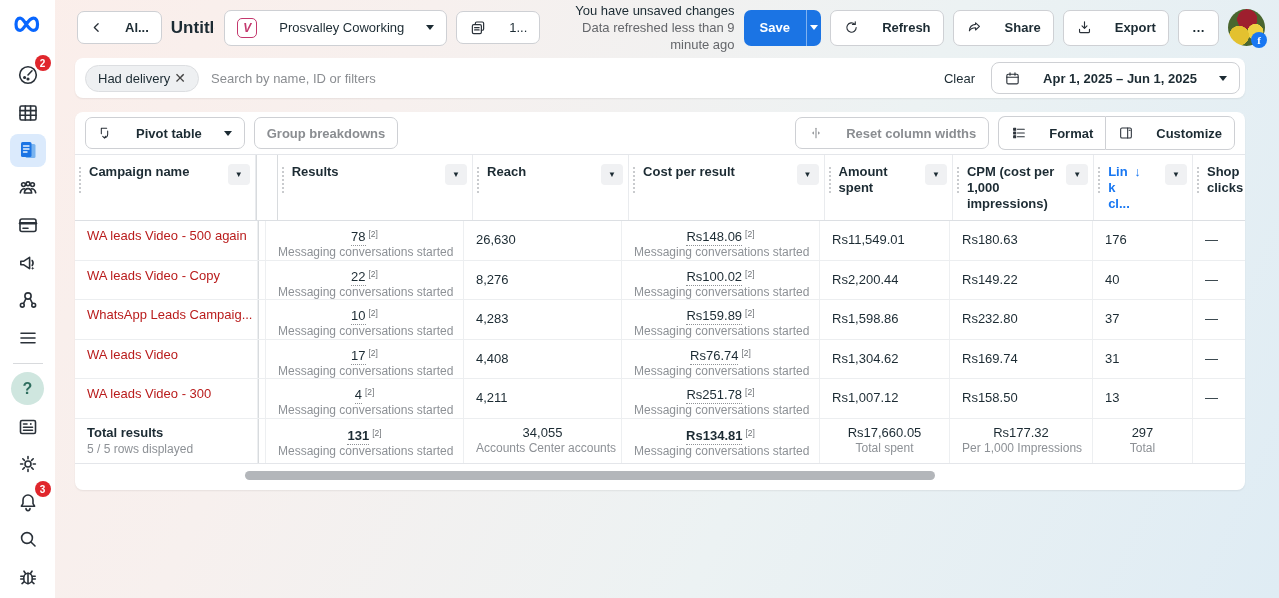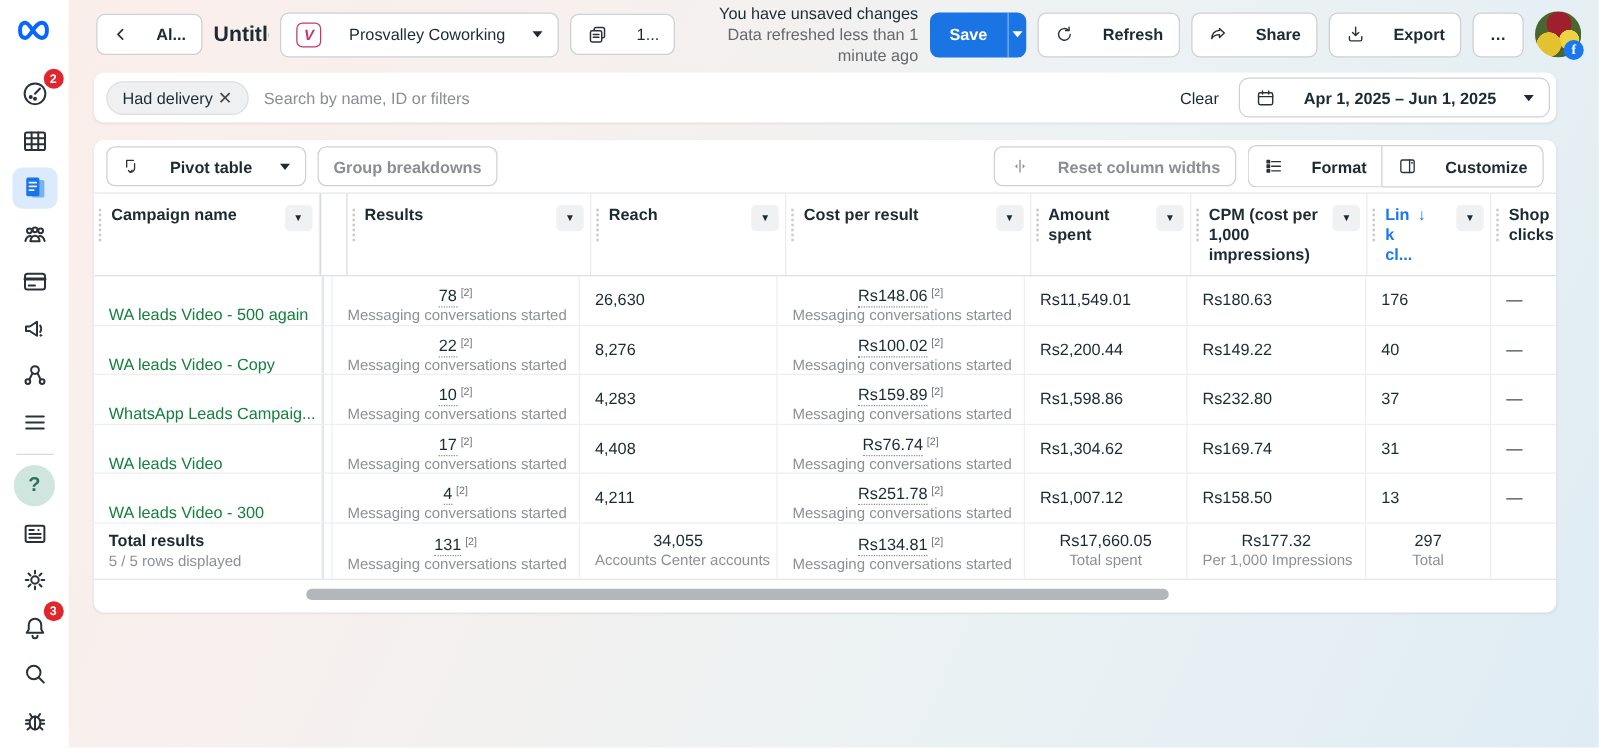--- a/index.html
+++ b/index.html
@@ -55,33 +55,33 @@
   .hcell .dots{position:absolute;left:4px;top:12px;width:4px;height:26px;border-left:2px dotted #c9cbce}
   .hcaret{position:absolute;right:5px;top:9px;width:22px;height:21px;background:#f0f1f3;border:none;border-radius:4px;font-size:8px;color:#1c2b33;cursor:pointer;line-height:21px;text-align:center}
   .c0{width:183px}.cd{width:8px;border-left:1px solid #d8dbde;border-right:1px solid #d8dbde}
   .c1{width:198px}.c2{width:158px}.c3{width:198px}.c4{width:130px}.c5{width:143px}.c6{width:100px}.c7{width:52px;border-right:none!important}
   .hlabel{display:inline-block;max-width:calc(100% - 28px)}
   .bluecol{color:#1877f2}
   .sortarr{color:#1877f2;font-weight:bold;font-size:13px;position:absolute;left:40px;top:9px}
   .trow{display:flex;height:39.5px;border-bottom:1px solid #eceef0}
   .cell{border-right:1px solid #edeff1;padding:5px 12px 0 12px;overflow:hidden}
   .cell.cd{padding:0}
-  .lnk{color:#15803d;cursor:pointer;white-space:nowrap;display:inline-block;margin-top:18px;text-decoration:none}
+  .lnk{color:#b91c1c;cursor:pointer;white-space:nowrap;display:inline-block;margin-top:2px;text-decoration:none}
   .num{text-align:center}
   .vline{line-height:16px;white-space:nowrap}
   .dotu{border-bottom:1px dotted #8f9296;padding-bottom:1px}
   .sup{font-size:8.5px;color:#6f7377;vertical-align:4px;margin-left:3px}
   .sub{font-size:12px;color:#8d9196;line-height:15px;white-space:nowrap}
   .plainv{margin-top:6px;display:inline-block}
   .dash{color:#1c2b33}
   .totals{display:flex;height:45px;border-bottom:1px solid #e4e6ea}
   .totals .cell{padding-top:6px}
   .tot-title{font-weight:bold;line-height:16px}
   .tot-sub{font-size:12px;color:#8d9196;line-height:16px}
-  .bold{font-weight:normal}
+  .bold{font-weight:bold}
   .hscroll{position:relative;height:9px;margin-top:7px}
   .thumb{position:absolute;left:170px;width:690px;height:9px;border-radius:5px;background:#b3b6ba;cursor:pointer}
 </style>
 </head>
 <body>
 
 <nav class="sidebar">
   <div class="slogo">
     <svg width="30" height="22" viewBox="0 0 24 18">
         <path d="M5.6 15c-2.3 0-3.4-2-3.4-5s1.1-5 3.4-5c3.6 0 6 10 10.8 10 2.3 0 3.4-2 3.4-5s-1.1-5-3.4-5c-4.8 0-7.2 10-10.8 10z" stroke="#0866ff" fill="none" stroke-width="2.6"></path>
@@ -198,21 +198,21 @@
   <button class="btn sm">
     <svg width="18" height="18" viewBox="0 0 24 24" class="ic">
         <path d="M8.5 7V5.8A1.8 1.8 0 0 1 10.3 4h7.4a1.8 1.8 0 0 1 1.8 1.8v7.4a1.8 1.8 0 0 1-1.8 1.8H16.5"></path>
         <rect x="4.5" y="7.5" width="12" height="12" rx="1.8"></rect>
         <path d="M7.5 11.5h6M7.5 14.5h6"></path>
       </svg>
     <span style="font-weight:normal">1...</span>
   </button>
   <div class="status">
     <div class="l1">You have unsaved changes</div>
-    <div class="l2">Data refreshed less than 1 minute ago</div>
+    <div class="l2">Data refreshed less than 9 minute ago</div>
   </div>
   <div class="save">
     <span class="s1">Save</span>
     <span class="s2">
         <span class="caret"></span>
       </span>
   </div>
   <button class="btn">
     <svg width="17" height="17" viewBox="0 0 24 24" class="ic">
         <path d="M18.6 12a6.6 6.6 0 1 1-1.9-4.6"></path>

